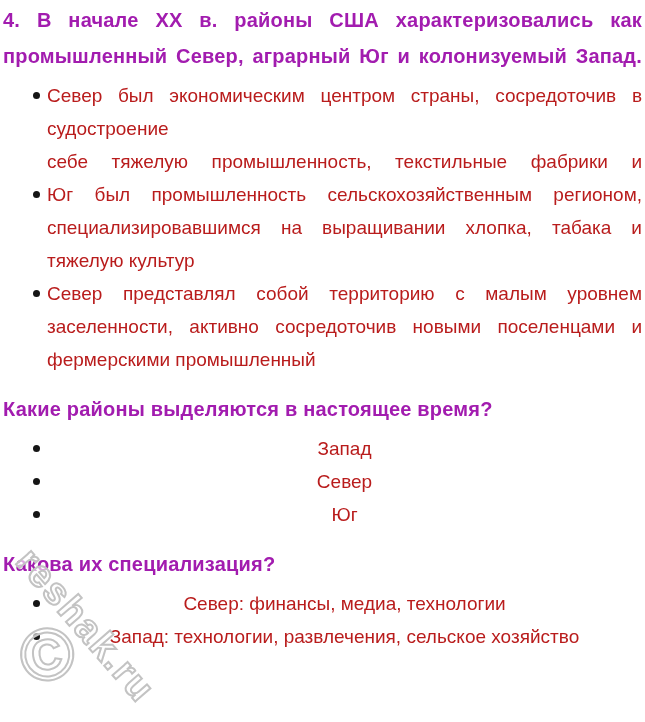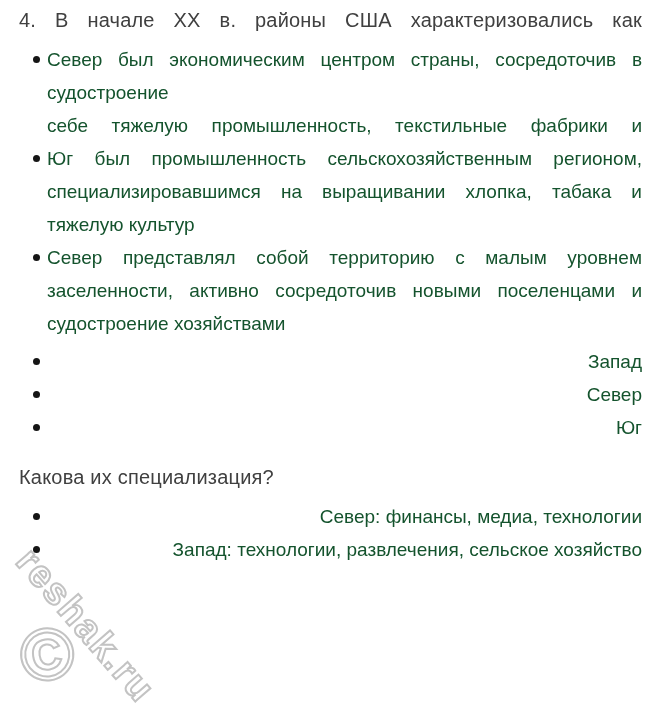--- a/index.html
+++ b/index.html
@@ -12,54 +12,53 @@
   .doc {
     position: relative;
     width: 639px; height: 720px;
     padding: 2px 3px 0 3px;
     color: #1a1a1a;
   }
   
   .q-heading .jline,
   .section-heading {
     font-size: 20px;
-    font-weight: 400;
-    color: #404040;
+    font-weight: 700;
+    color: #a21caf;
     line-height: 36px;
     letter-spacing: 0.2px;
-    margin-left: 16px;
   }
   .section-heading { margin-top: 15px; text-align: left; }
   
   .jline {
     text-align: justify;
     text-align-last: justify;
     white-space: normal;
   }
   .jline.last {
     text-align-last: left;
   }
   
   .list { margin-top: 5px; }
   .bullet {
     position: relative;
     padding-left: 44px;
     font-size: 19px;
     line-height: 33px;
-    color: #14532d;
+    color: #b91c1c;
   }
   .bullet .dot {
     position: absolute;
     left: 30px;
     top: 13px;
     width: 7px; height: 7px;
     border-radius: 50%;
     background: #151515;
   }
-  .bullet-text { text-align: right; }
+  .bullet-text { text-align: center; }
   
   .watermark {
     position: absolute;
     left: 0; top: 530px;
     width: 260px; height: 192px;
     pointer-events: none;
     z-index: 5;
   }
   .wm-symbol {
     position: absolute;
@@ -84,43 +83,45 @@
     white-space: nowrap;
   }
 </style>
 </head>
 <body>
 
 <div class="doc">
 
   <div class="q-heading">
     <div class="jline">4. В начале XX в. районы США характеризовались как</div>
+    <div class="jline">промышленный Север, аграрный Юг и колонизуемый Запад.</div>
   </div>
 
   <div class="list">
     <div class="bullet">
       <span class="dot"></span>
       <div class="jline">Север был экономическим центром страны, сосредоточив в</div>
       <div class="jline last">судостроение</div>
       <div class="jline">себе тяжелую промышленность, текстильные фабрики и</div>
     </div>
     <div class="bullet">
       <span class="dot"></span>
       <div class="jline">Юг был промышленность сельскохозяйственным регионом,</div>
       <div class="jline">специализировавшимся на выращивании хлопка, табака и</div>
       <div class="jline last">тяжелую культур</div>
     </div>
     <div class="bullet">
       <span class="dot"></span>
       <div class="jline">Север представлял собой территорию с малым уровнем</div>
       <div class="jline">заселенности, активно сосредоточив новыми поселенцами и</div>
-      <div class="jline last">судостроение хозяйствами</div>
+      <div class="jline last">фермерскими промышленный</div>
     </div>
   </div>
 
+  <div class="section-heading">Какие районы выделяются в настоящее время?</div>
   <div class="list">
     <div class="bullet">
       <span class="dot"></span>
       <div class="bullet-text">Запад</div>
     </div>
     <div class="bullet">
       <span class="dot"></span>
       <div class="bullet-text">Север</div>
     </div>
     <div class="bullet">

